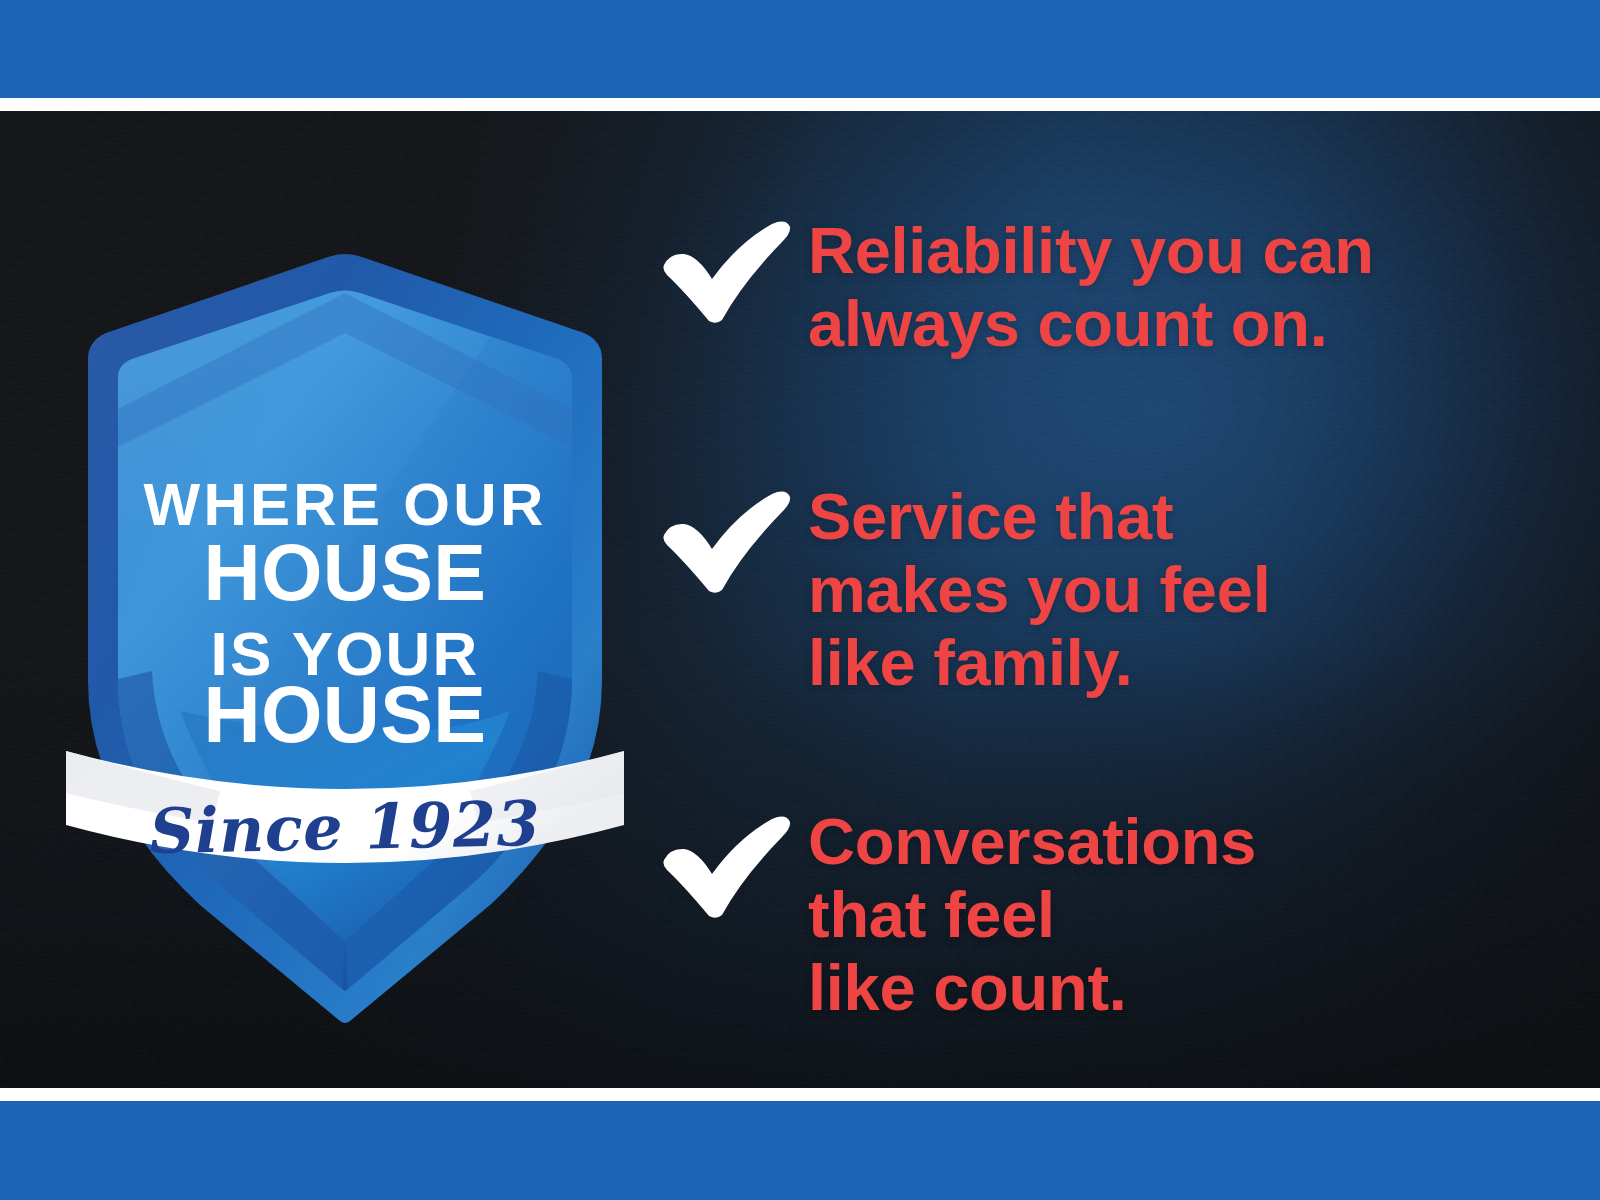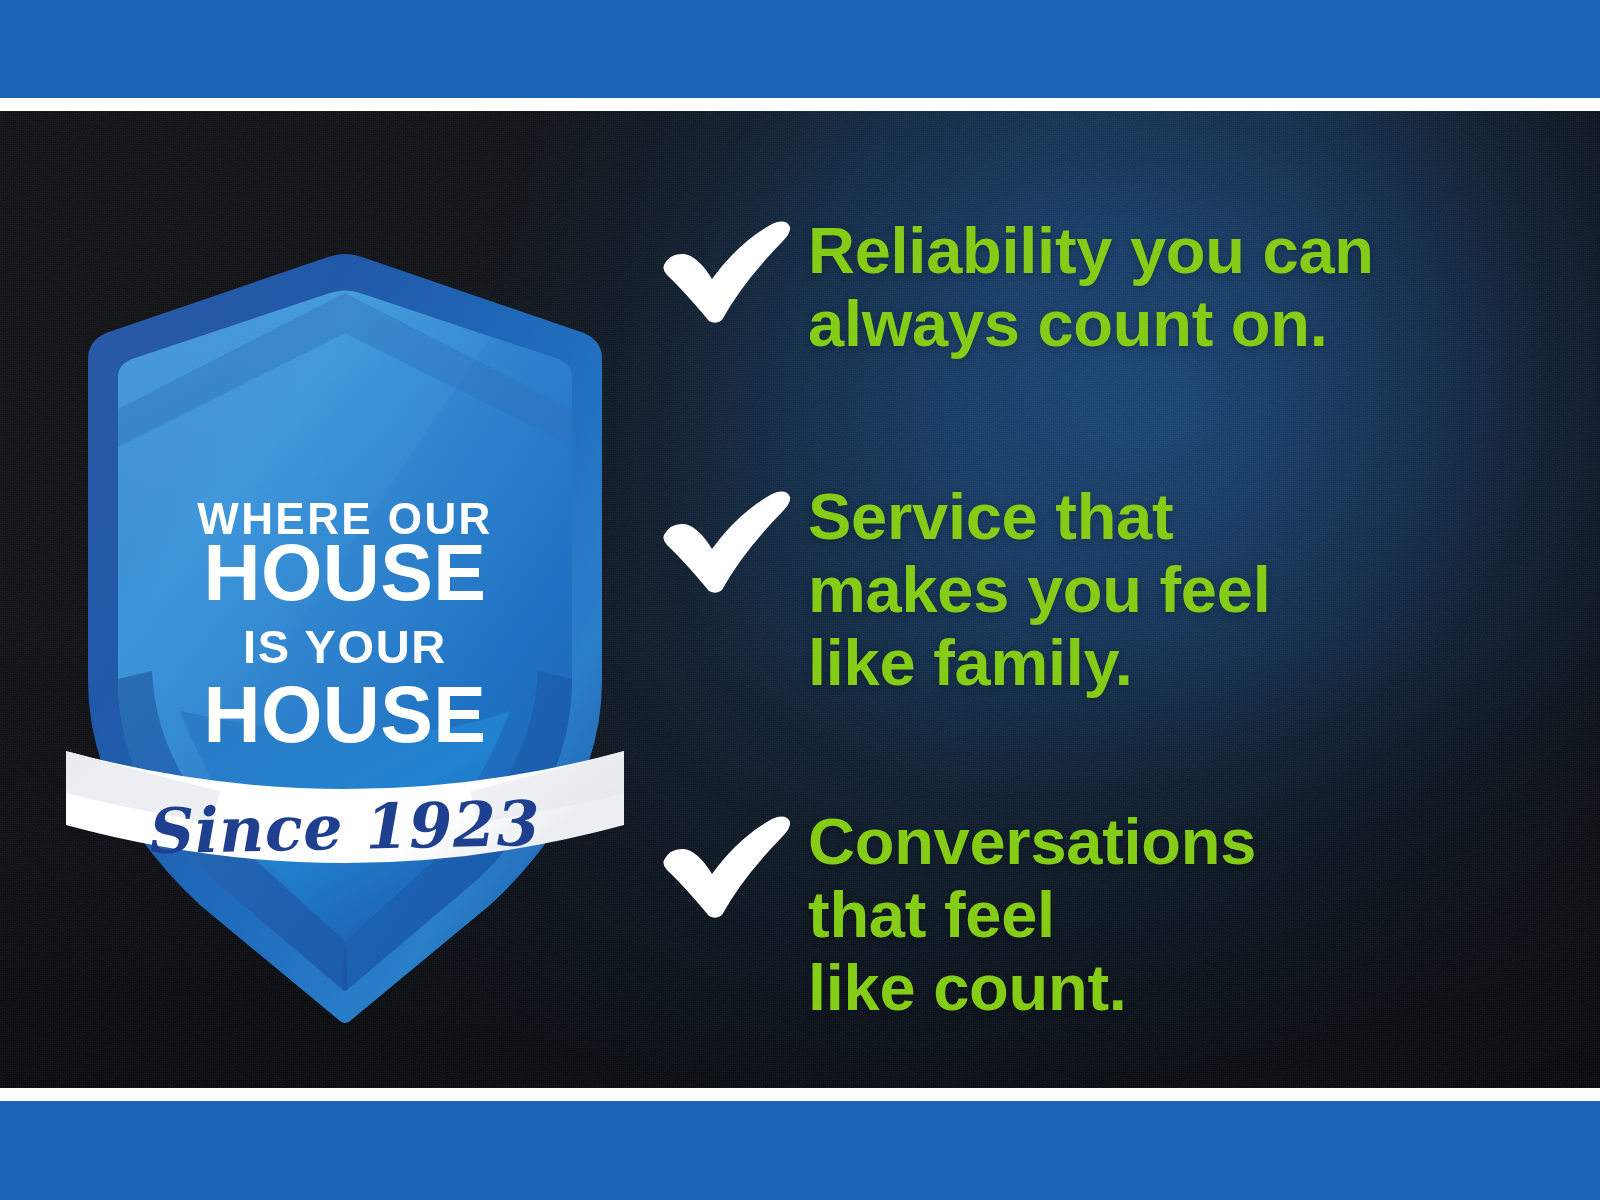--- a/index.html
+++ b/index.html
@@ -120,23 +120,23 @@
     width: 570px;
     text-align: center;
     color: #ffffff;
     font-family: "Liberation Sans", sans-serif;
     font-weight: bold;
     letter-spacing: 0.02em;
     text-transform: uppercase;
     line-height: 1;
     user-select: none;
   }
-  #lk-where { top: 256px; font-size: 44px; letter-spacing: 0.055em; }
+  #lk-where { top: 234px; font-size: 60px; letter-spacing: 0.055em; }
   #lk-house1{ top: 292px; font-size: 79px; letter-spacing: 0.005em; }
-  #lk-isyour{ top: 382px; font-size: 47px; letter-spacing: 0.035em; }
+  #lk-isyour{ top: 382px; font-size: 62px; letter-spacing: 0.035em; }
   #lk-house2{ top: 434px; font-size: 79px; letter-spacing: 0.005em; }
 
   #lk-since {
     position: absolute;
     left: 0;
     top: 550px;
     width: 570px;
     text-align: center;
     color: #1f3f8f;
     font-family: "DejaVu Serif", serif;
@@ -167,21 +167,21 @@
 
   .check-wrap {
     flex: 0 0 auto;
     width: 148px;
     padding-top: 10px;
   }
   .check-wrap svg { display: block; width: 132px; height: 102px; }
 
   .benefit-text {
     flex: 1 1 auto;
-    color: #84cc16;
+    color: #ef4444;
     font-family: "Liberation Sans", sans-serif;
     font-weight: bold;
     font-size: 65px;
     line-height: 1.12;
     letter-spacing: -0.004em;
     white-space: pre-line;
     text-shadow: 0 2px 8px rgba(0,0,0,0.22);
   }
   #benefit-0 .benefit-text { padding-top: 4px; }
   #benefit-1 .benefit-text { padding-top: 0px; }

